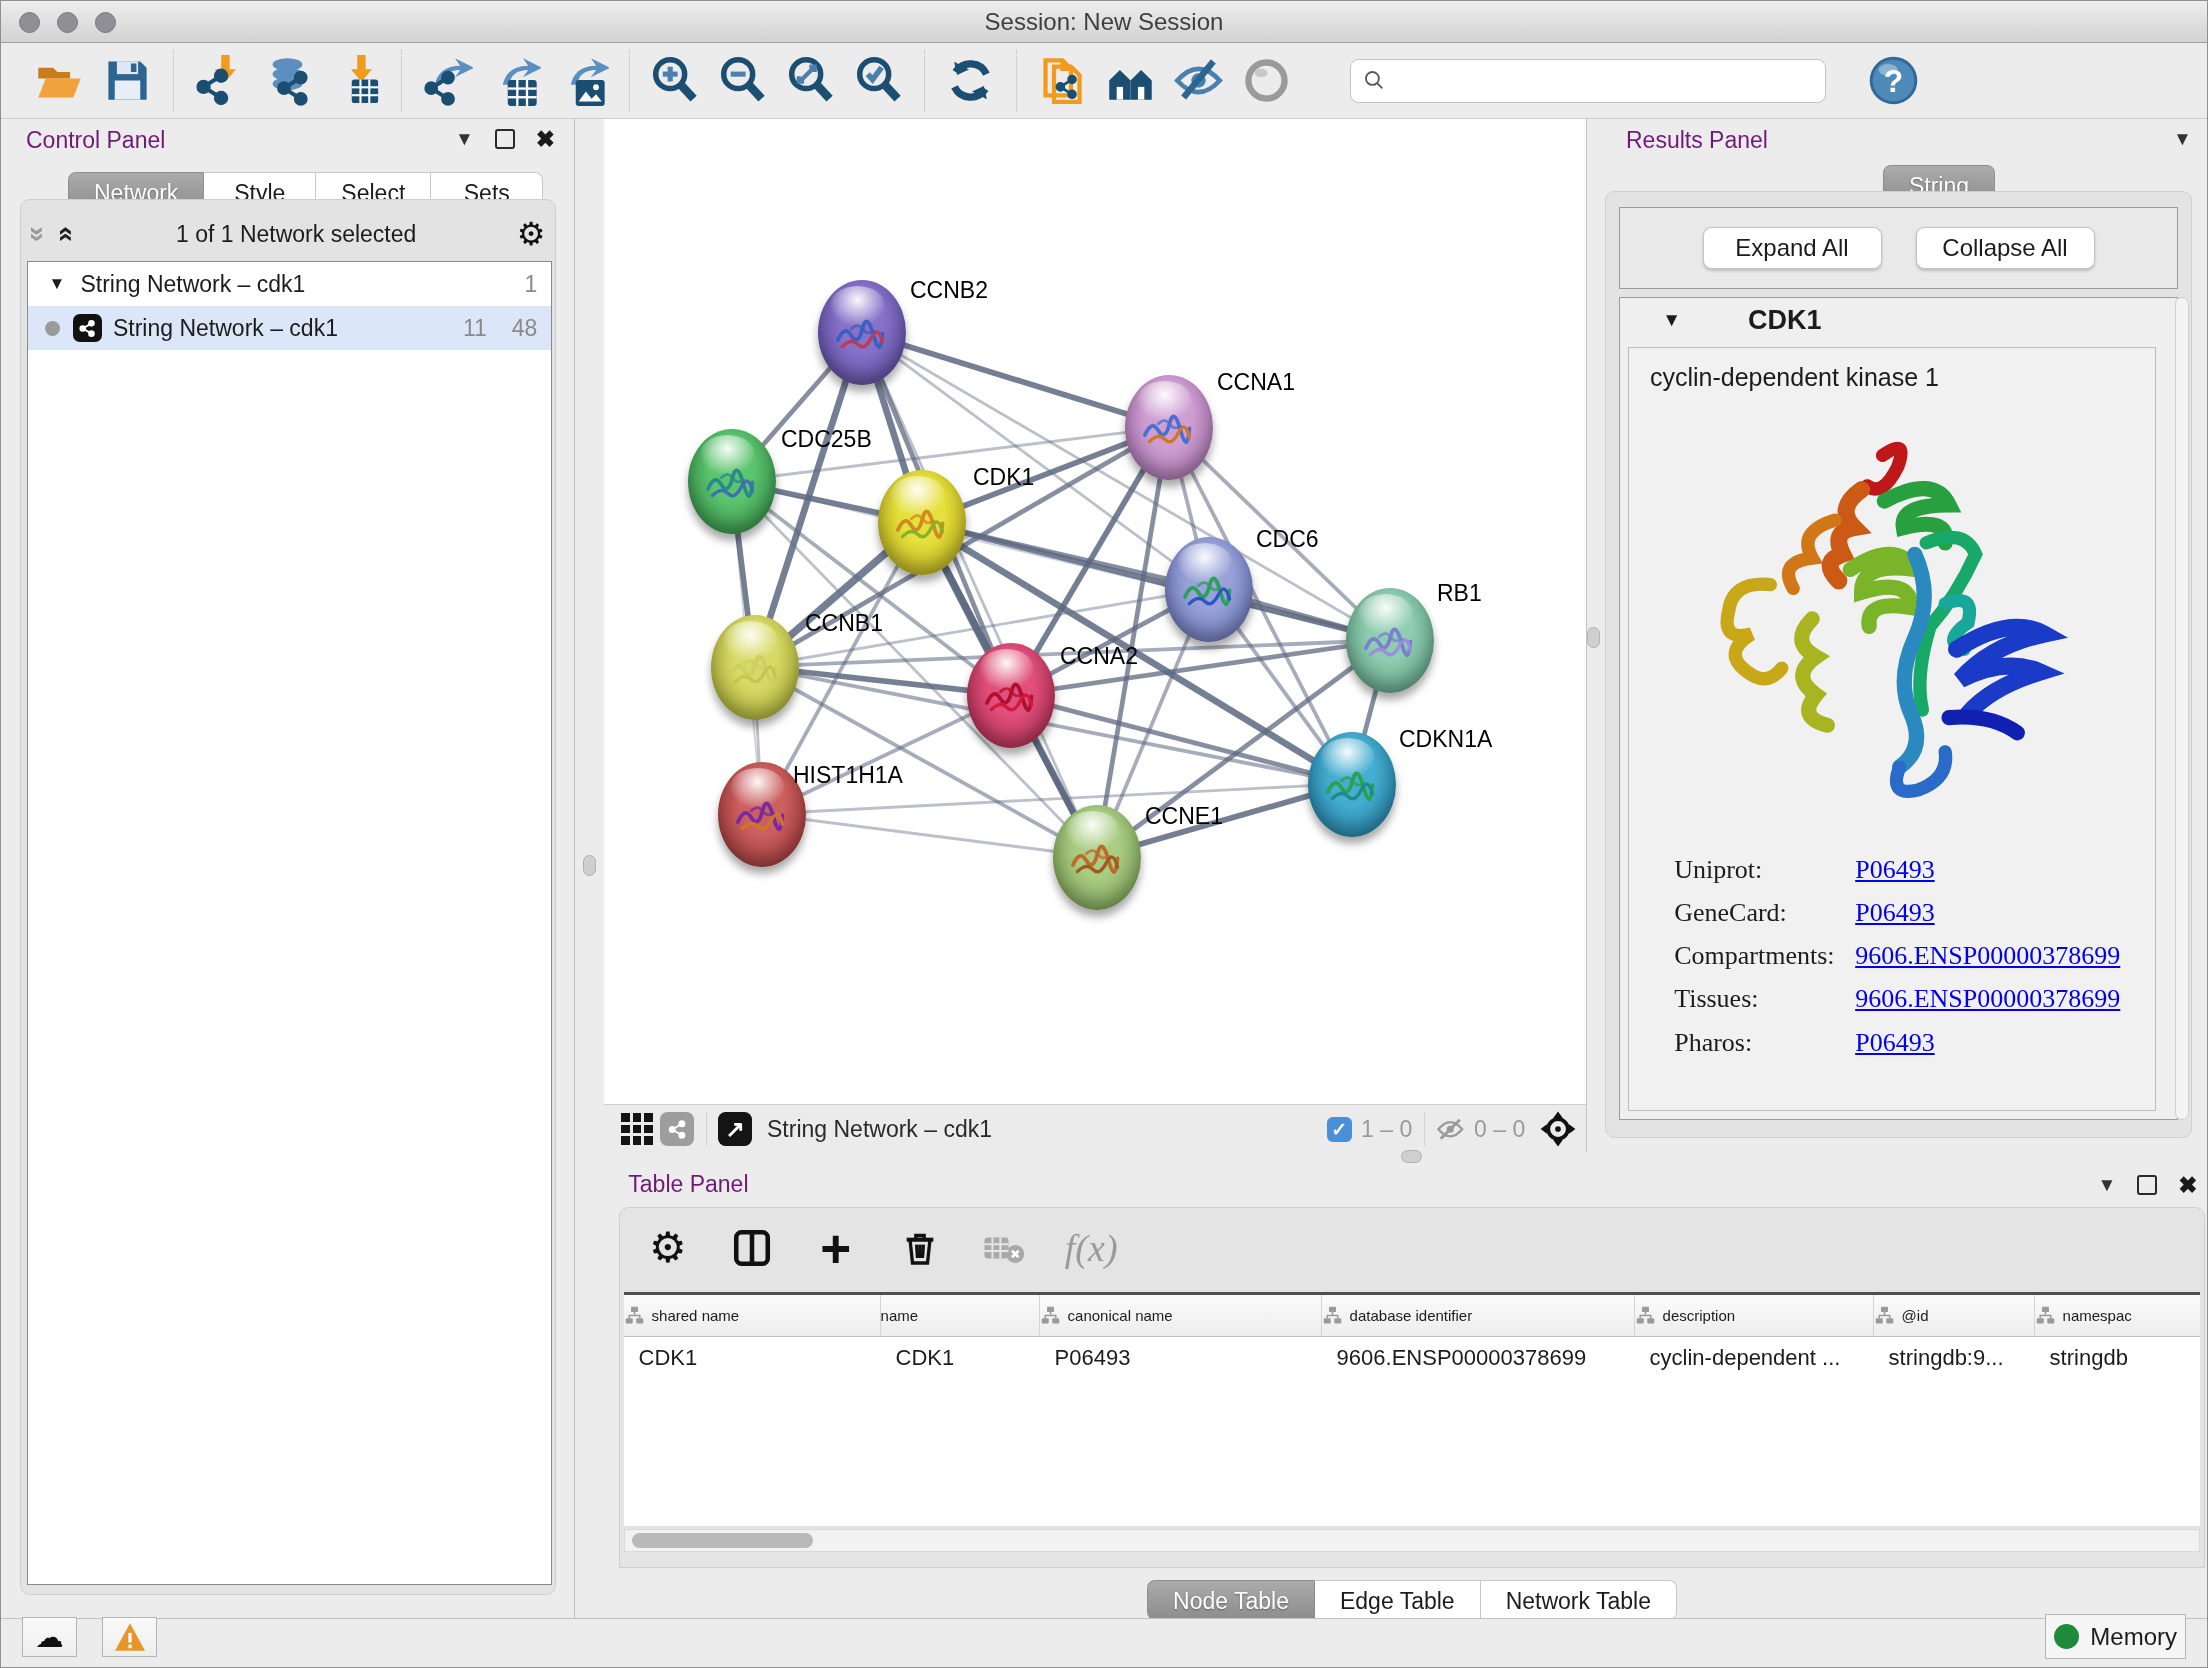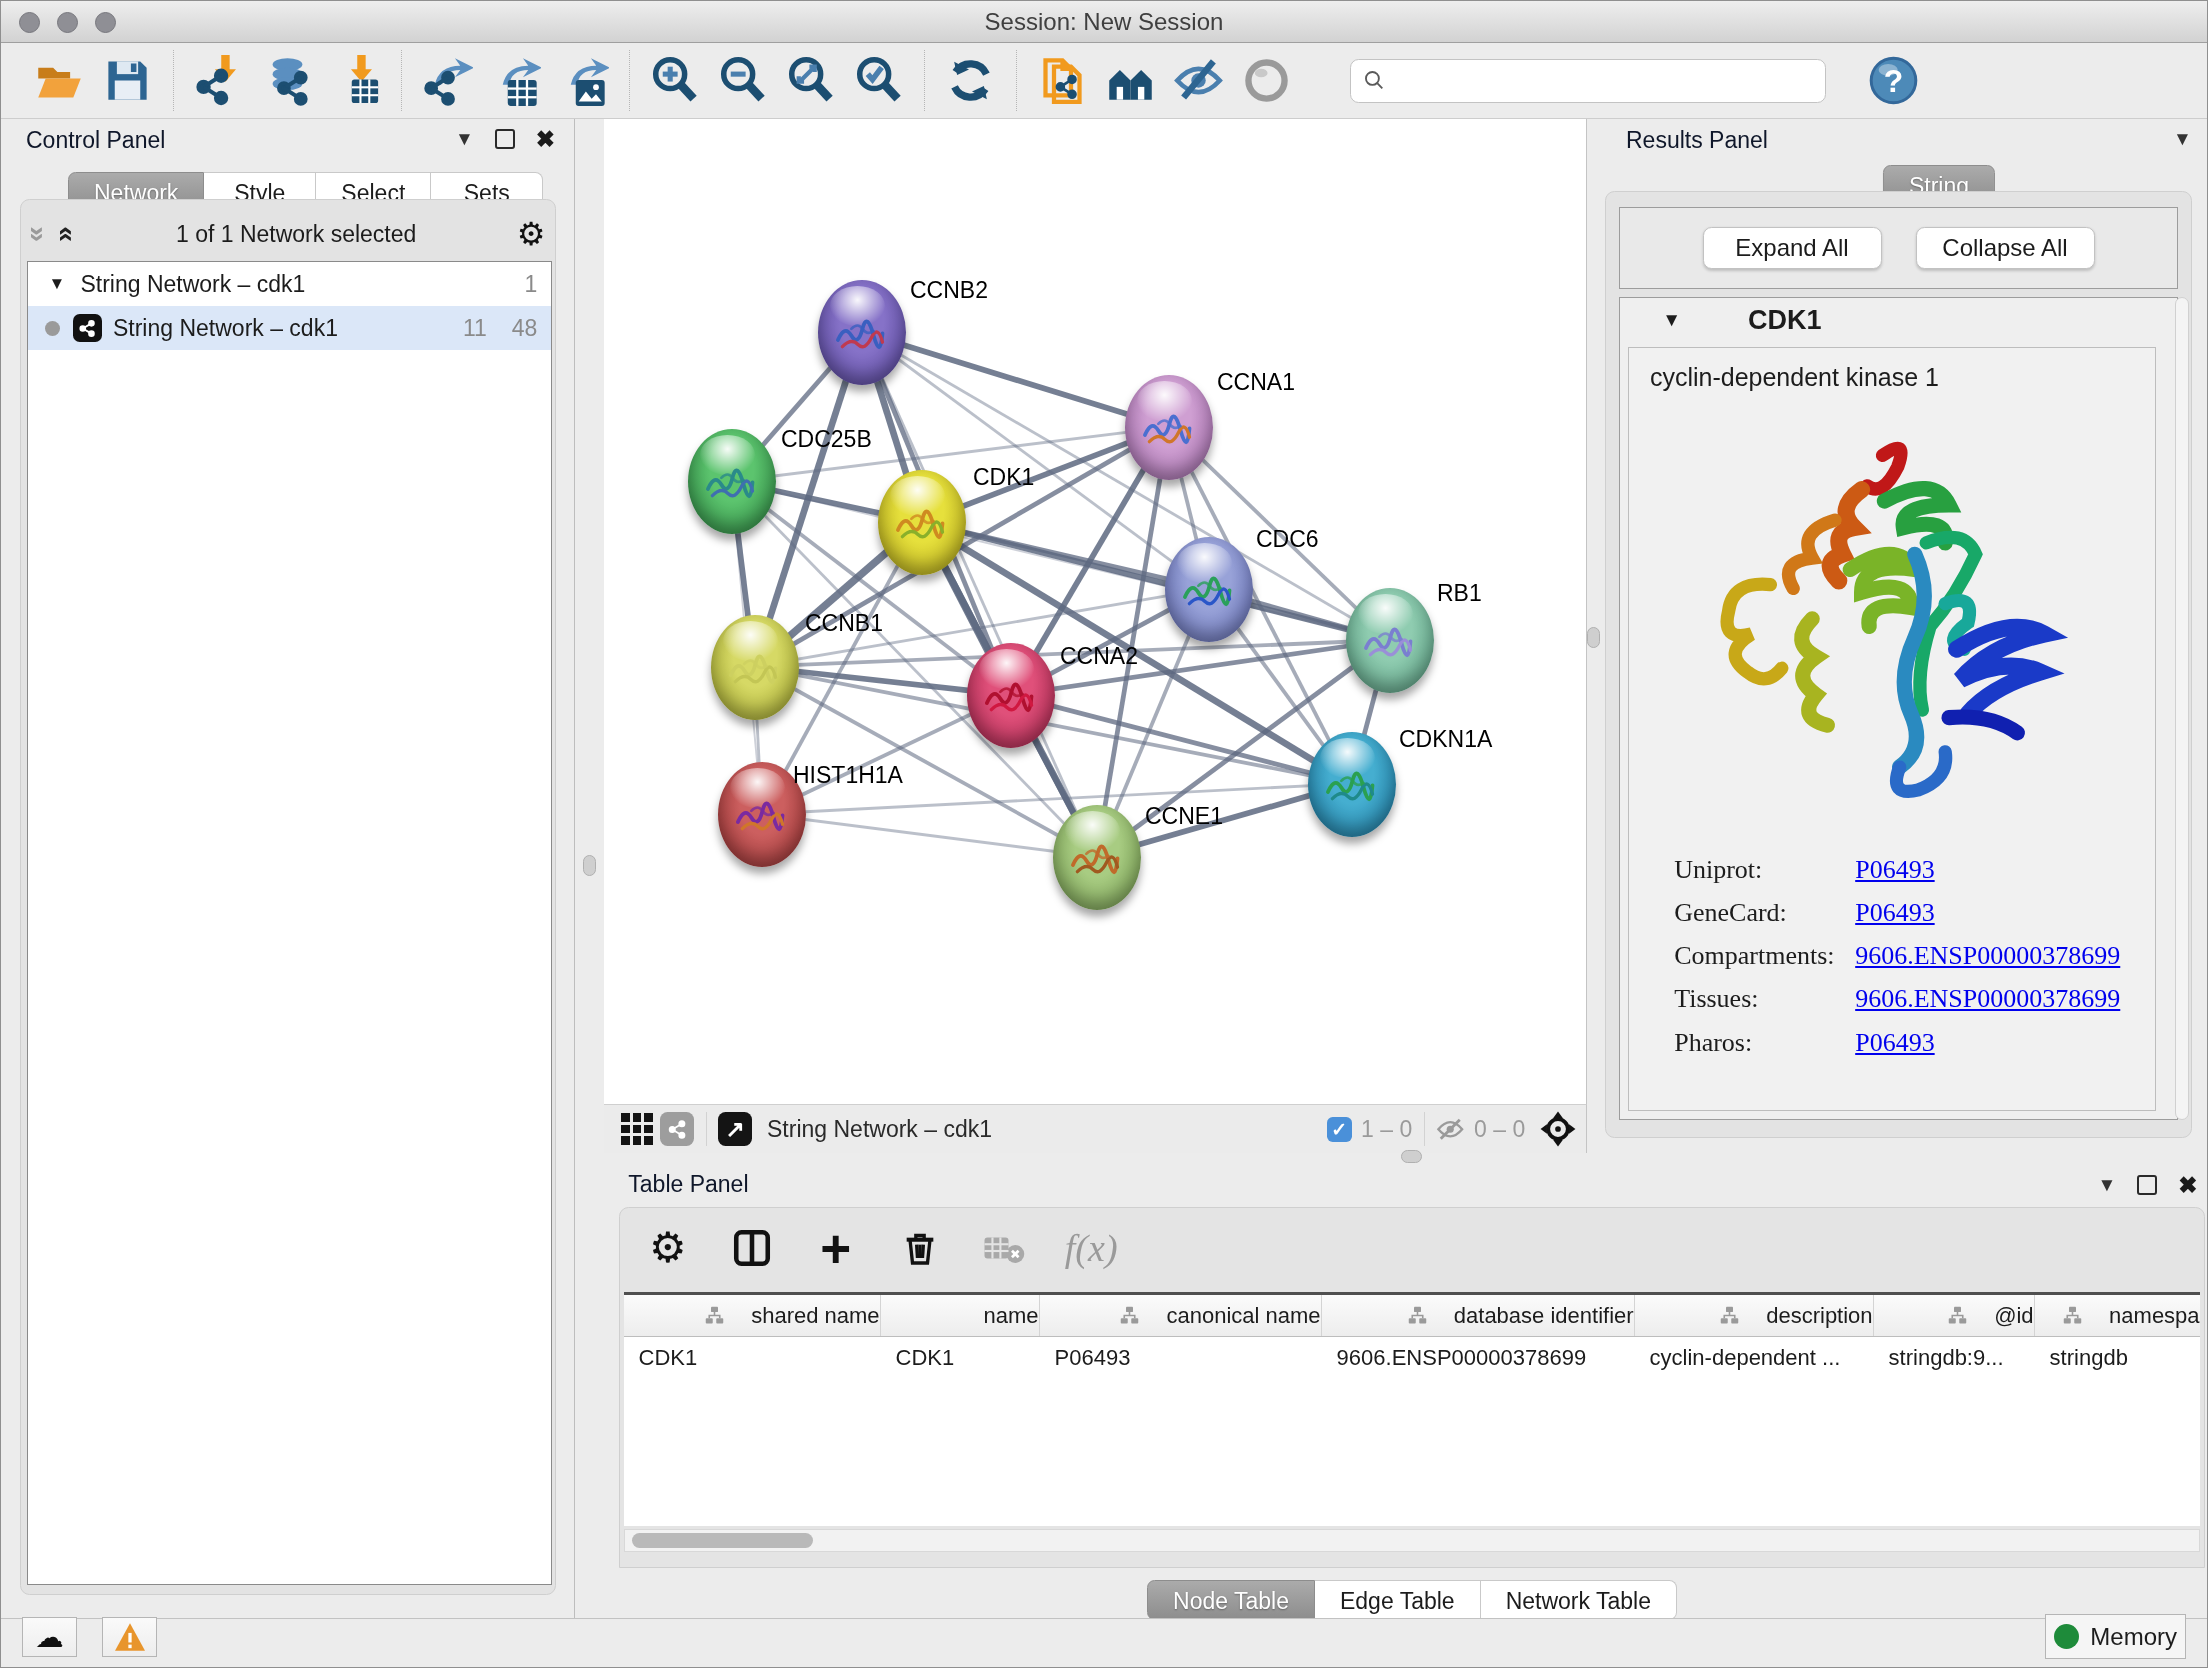--- a/index.html
+++ b/index.html
@@ -25,21 +25,21 @@
     border-radius:8.6px;display:flex;align-items:center;padding:0 11.4px;}
   #tb-search svg{width:25px;height:25px;}
   #tb-search input{border:none;outline:none;flex:1;font-size:21px;background:transparent;
     font-family:"Liberation Sans",sans-serif;margin-left:7.6px;}
   #tb-help{margin-left:34px;}
   
   .panel-header-controls{position:absolute;top:0;height:40px;display:flex;align-items:center;gap:21px;color:#2a2a2a;}
   .ph-caret{font-size:19px;color:#333;}
   .ph-box{width:20px;height:20px;border:2.4px solid #2a2a2a;border-radius:2.9px;}
   .ph-close{font-size:23px;font-weight:bold;color:#1a1a1a;}
-  .panel-title{font-size:23px;color:#0f172a;}
+  .panel-title{font-size:23px;color:#701a75;}
   .seg-tabs{display:flex;}
   .seg-tab{min-width:112px;padding:0 25px;height:40px;line-height:40px;text-align:center;font-size:23px;
     background:#ffffff;border:1px solid #c9c9c9;border-left:none;color:#1c1c1c;cursor:pointer;}
   .seg-tab:first-child{border-left:1px solid #c9c9c9;border-radius:7.6px 0 0 7.6px;}
   .seg-tab:last-child{border-radius:0 7.6px 7.6px 0;}
   .seg-tab.sel{background:linear-gradient(#ababab,#8d8d8d);color:#ffffff;border-color:#8d8d8d;
     text-shadow:0 1px 1.9px rgba(0,0,0,.35);}
   
   #control-panel{position:absolute;left:0;top:118px;width:574px;height:1499px;background:#ececec;
     border-right:1px solid #bdbdbd;}
@@ -106,21 +106,21 @@
   
   #table-panel{position:absolute;left:614px;top:1164px;width:1594px;height:453px;background:#ececec;}
   #tp-inner{position:absolute;left:3.8px;top:42px;right:3.8px;height:361px;background:#e4e4e4;
     border:1px solid #cfcfcf;border-radius:9.5px 9.5px 0 0;}
   #tp-toolbar{height:80px;display:flex;align-items:center;gap:38px;padding:0 25px;}
   #tp-toolbar .ticon{width:46px;height:46px;display:flex;align-items:center;justify-content:center;}
   .fx{font-family:"Liberation Serif",serif;font-style:italic;font-size:38px;color:#9a9a9a;}
   #tp-table{position:absolute;left:3.8px;top:84px;right:3.8px;height:234px;background:#ffffff;
     border-top:3.8px solid #4f4f4f;overflow:hidden;}
   #tp-header{display:flex;height:42px;background:linear-gradient(#fbfbfb,#ededed);border-bottom:1px solid #bdbdbd;}
-  .th{display:flex;align-items:center;justify-content:flex-end;gap:26px;font-size:22px;color:#1c1c1c;
+  .th{display:flex;align-items:center;justify-content:flex-start;gap:7px;font-size:15px;color:#1c1c1c;
     border-right:1px solid #d4d4d4;overflow:hidden;white-space:nowrap;flex:none;}
   .th svg{width:21px;height:21px;flex:none;}
   #tp-row{display:flex;height:42px;background:#ffffff;}
   .td{font-size:22px;display:flex;align-items:center;padding-left:15px;overflow:hidden;white-space:nowrap;flex:none;}
   #tp-hscroll{position:absolute;left:3.8px;right:3.8px;top:321px;height:23px;background:#f2f2f2;
     border:1px solid #d8d8d8;}
   #tp-hthumb{position:absolute;left:7.6px;top:2.9px;width:181px;height:15px;border-radius:7.6px;background:#b9b9b9;}
   #tp-tabs{position:absolute;left:0;right:0;top:415px;display:flex;justify-content:center;}
   
   #statusbar{position:absolute;left:0;top:1617px;width:100%;height:51px;background:#ececec;

